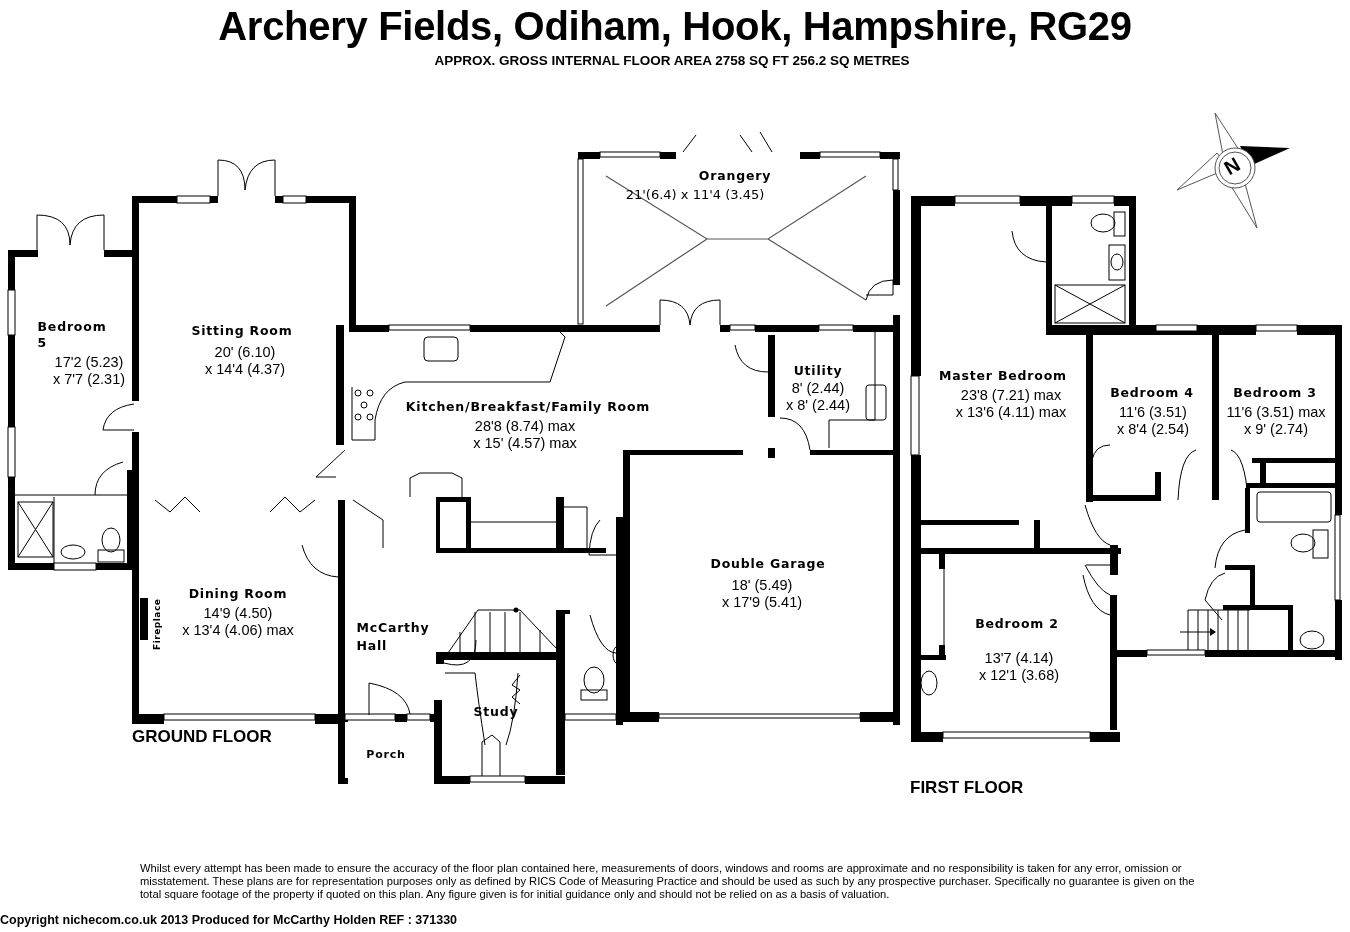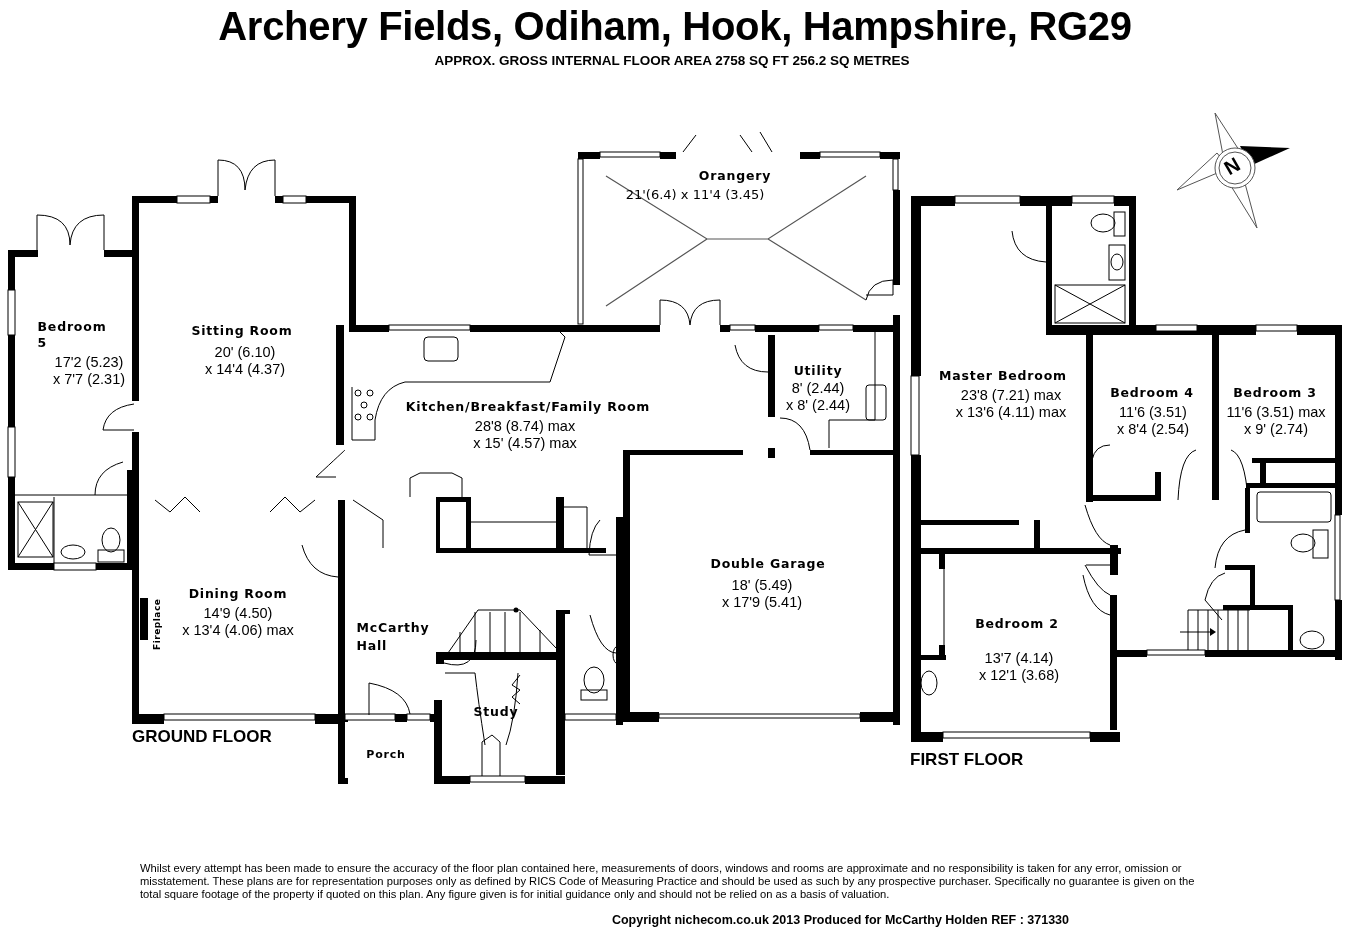--- a/index.html
+++ b/index.html
@@ -9,21 +9,21 @@
   svg.plan { position:absolute; left:0; top:0; }
   .wall { fill:#000; }
   .thin { stroke:#000; stroke-width:1; fill:none; }
   .grey { stroke:#555; stroke-width:1.2; fill:none; }
   .win { fill:#fff; stroke:#000; stroke-width:1; }
   .room-label { position:absolute; font-family:"DejaVu Sans", sans-serif; font-weight:bold; font-size:12.5px; letter-spacing:0.8px; line-height:16px; white-space:nowrap; transform:translateX(-50%); }
   .room-dim { position:absolute; text-align:center; font-family:"Liberation Sans", sans-serif; font-size:14.5px; line-height:17px; white-space:nowrap; transform:translateX(-50%); }
   .floor-label { position:absolute; font-weight:bold; font-size:17px; }
   .fireplace { position:absolute; font-family:"DejaVu Sans", sans-serif; font-weight:bold; font-size:9px; letter-spacing:0.5px; transform:rotate(-90deg); transform-origin:left top; }
   .disclaimer { position:absolute; left:140px; width:1070px; top:862px; font-size:11.2px; line-height:13px; }
-  .copyright { position:absolute; left:0; width:1069px; top:913px; text-align:right; font-weight:bold; font-size:12.5px; }
+  .copyright { position:absolute; left:0; width:1069px; top:913px; text-align:left; font-weight:bold; font-size:12.5px; }
 </style>
 </head>
 <body>
 
 <div class="title">Archery Fields, Odiham, Hook, Hampshire, RG29</div>
 <div class="subtitle">APPROX. GROSS INTERNAL FLOOR AREA 2758 SQ FT 256.2 SQ METRES</div>
 
 <svg class="plan" width="1350" height="932" viewBox="0 0 1350 932">
 
   <g>
@@ -325,16 +325,16 @@
   <div>11'6 (3.51) max</div>
   <div>x 9' (2.74)</div>
 </div>
 
 <div class="room-label" style="left:1017px;top:616px;">Bedroom 2</div>
 <div class="room-dim" style="left:1019px;top:634px;margin-top:16px;">
   <div>13'7 (4.14)</div>
   <div>x 12'1 (3.68)</div>
 </div>
 
-<div class="floor-label" style="left:910px;top:750px;text-align:center;">FIRST FLOOR</div>
+<div class="floor-label" style="left:910px;top:778px;text-align:center;">FIRST FLOOR</div>
 
 <div class="disclaimer">Whilst every attempt has been made to ensure the accuracy of the floor plan contained here, measurements of doors, windows and rooms are approximate and no responsibility is taken for any error, omission or misstatement. These plans are for representation purposes only as defined by RICS Code of Measuring Practice and should be used as such by any prospective purchaser.  Specifically no guarantee is given on the total square footage of the property if quoted on this plan. Any figure given is for initial guidance only and should not be relied on as a basis of valuation.</div>
 <div class="copyright">Copyright nichecom.co.uk 2013    Produced for McCarthy Holden    REF : 371330</div>
 
 </body></html>

